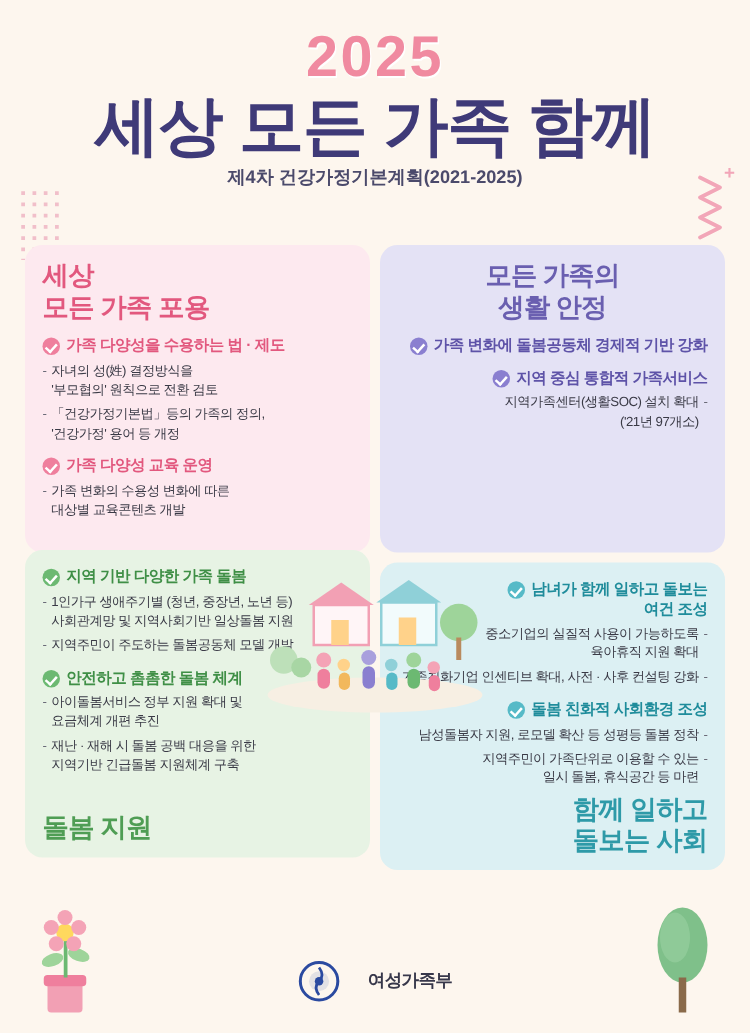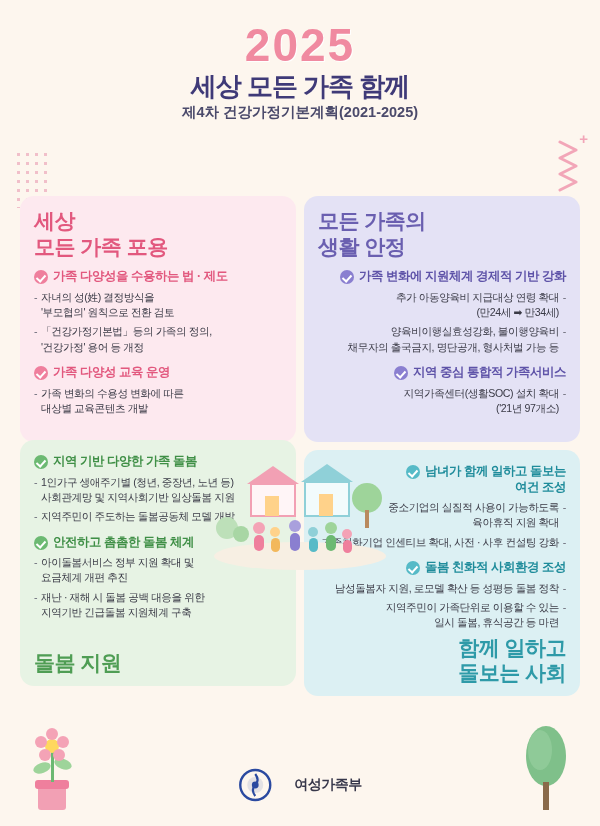--- a/index.html
+++ b/index.html
@@ -24,21 +24,21 @@
 
   
   .header{text-align:center;padding-top:22px;}
   .year{
     font-size:46px;font-weight:bold;letter-spacing:2px;
     color:#f08aa0;line-height:1;
     text-shadow:1px 1px 0 #fff;
   }
   .title{
     margin-top:4px;
-    font-size:26px;font-weight:bold;line-height:1.12;
+    font-size:52px;font-weight:bold;line-height:1.12;
     color:#3f3a78;
     letter-spacing:-1px;
   }
   .subtitle{
     display:inline-block;
     margin-top:2px;
     font-size:14.5px;font-weight:bold;color:#4b4a6b;
   }
 
   
@@ -52,21 +52,21 @@
   .q1{left:0;top:0;background:#fde9ef;}
   .q2{left:284px;top:0;background:#e4e2f5;}
   .q3{left:0;top:244px;background:#e7f3e4;}
   .q4{left:284px;top:254px;background:#dcf0f3;}
 
   .quad-title{
     font-size:21px;font-weight:bold;line-height:1.22;
     letter-spacing:-.5px;
   }
   .q1 .quad-title{color:#e2587e;}
-  .q2 .quad-title{color:#6a5fb0;text-align:left;}
+  .q2 .quad-title{color:#6a5fb0;text-align:center;font-family:Liberation Serif, serif;}
   .q3 .quad-title{color:#4f9d54;position:absolute;left:14px;bottom:10px;}
   .q4 .quad-title{color:#2e9aa8;position:absolute;right:14px;bottom:10px;text-align:right;}
 
   .sec{margin-top:10px;}
   .sec-head{
     display:flex;align-items:flex-start;gap:5px;
     font-size:12.4px;font-weight:bold;letter-spacing:-.4px;line-height:1.25;
   }
   .q1 .sec-head{color:#e2587e;}
   .q2 .sec-head{color:#5e53a8;justify-content:flex-end;text-align:right;}
@@ -171,26 +171,22 @@
 
     <div class="quad q2">
       <div class="quad-title">
         <div>모든 가족의</div>
         <div>생활 안정</div>
       </div>
 
       <div class="sec">
         <div class="sec-head">
           <span class="check"></span>
-          <span>가족 변화에 지원체계 경제적 기반 강화</span>
-        </div>
-        <ul class="bullets">
-          <li>추가 아동양육비 지급대상 연령 확대<br>(만24세 ➡ 만34세)</li>
-          <li>양육비이행실효성강화, 불이행양육비<br>채무자의 출국금지, 명단공개, 형사처벌 가능 등</li>
-        </ul>
+          <span>가족 변화에 돌봄공동체 경제적 기반 강화</span>
+        </div>
       </div>
 
       <div class="sec">
         <div class="sec-head">
           <span class="check"></span>
           <span>지역 중심 통합적 가족서비스</span>
         </div>
         <ul class="bullets">
           <li>지역가족센터(생활SOC) 설치 확대<br>('21년 97개소)</li>
         </ul>

